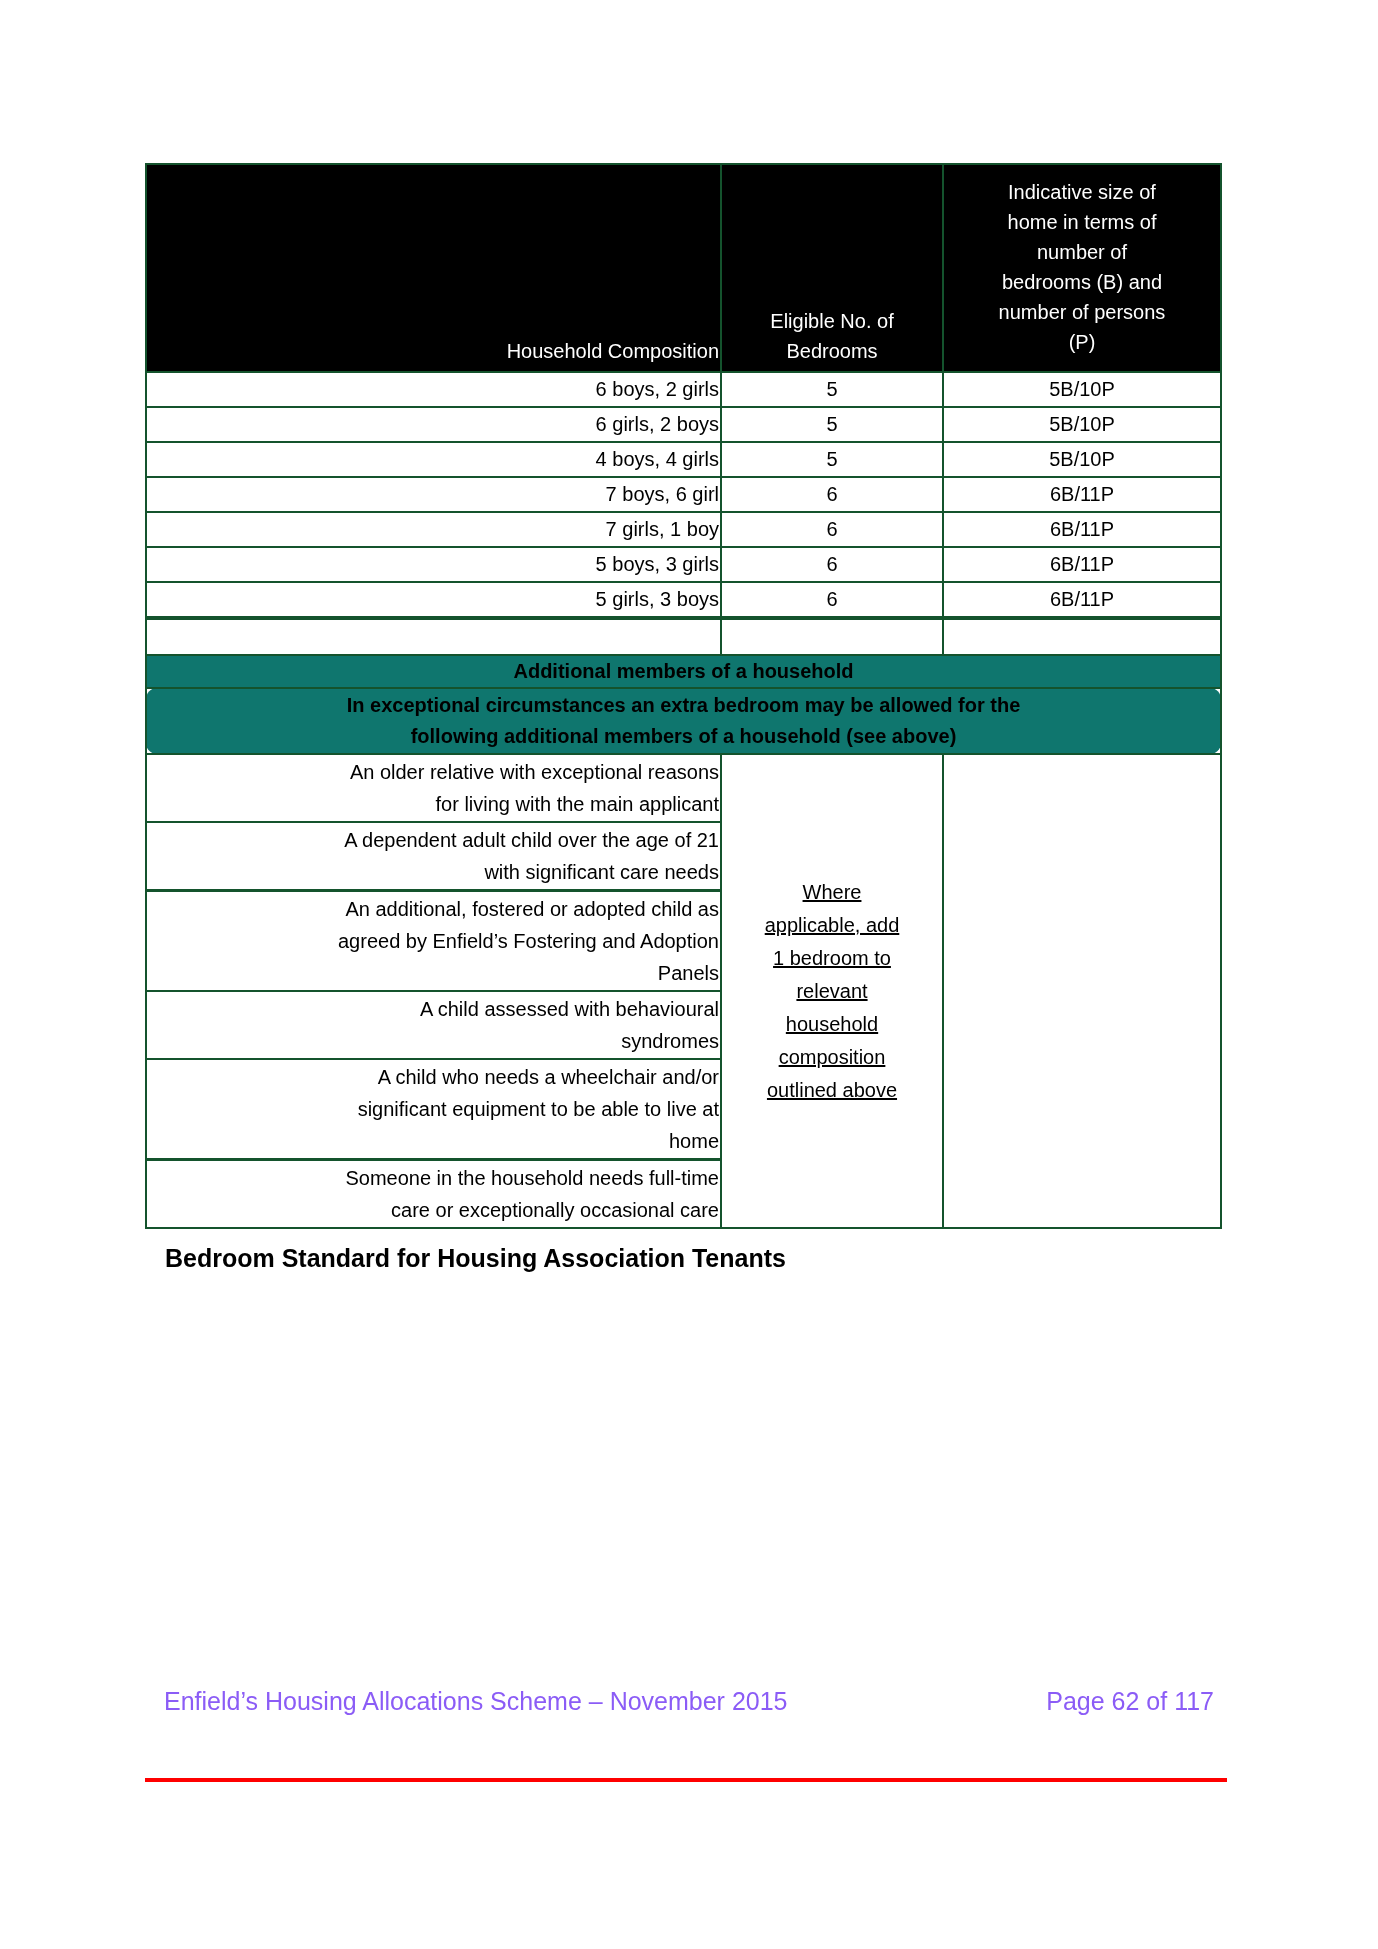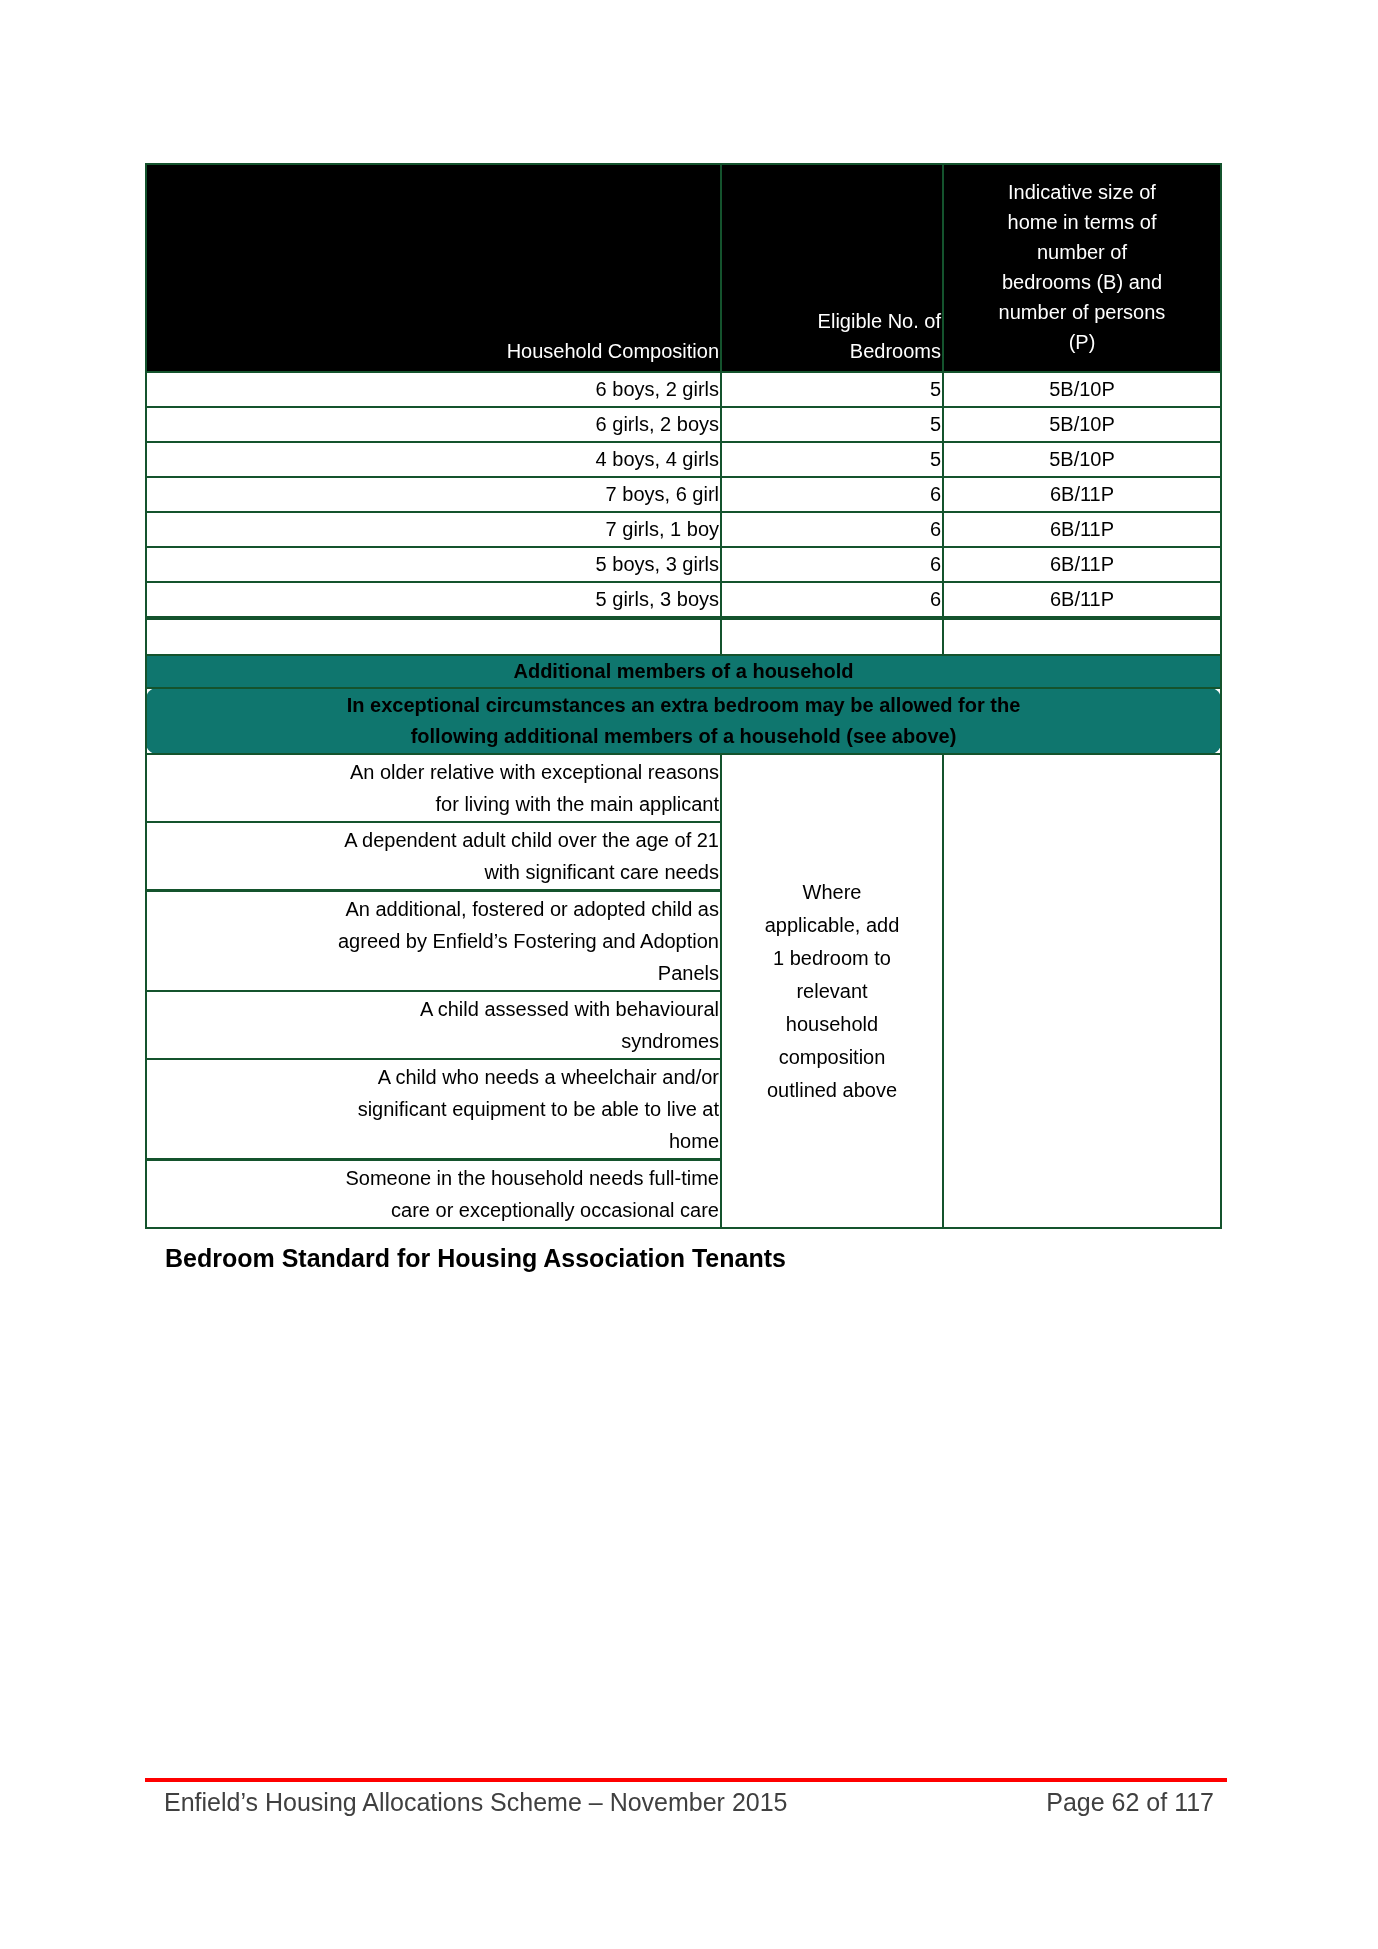--- a/index.html
+++ b/index.html
@@ -22,21 +22,21 @@
   table.main-table td{
     border:2px solid #14532d;
     font-size:20px;
     overflow:hidden;
     margin-top:13px;
   }
   col.c1{width:575px;}
   col.c2{width:222px;}
   col.c3{width:278px;}
   td.c1{text-align:right;padding-left:17px;}
-  td.c2{text-align:right;}
+  td.c2{text-align:center;}
   td.c3{text-align:center;}
   .pre{white-space:pre-line;}
   
   tr.head td{
     background:#000000;color:#FFFFFF;
     height:193px;line-height:30px;
   }
   tr.head td.c1{vertical-align:bottom;padding-bottom:5px;}
   tr.head td.c2{vertical-align:bottom;padding-bottom:5px;}
   tr.head td.c3{vertical-align:top;padding-top:12px;}
@@ -49,41 +49,41 @@
     background:#0f766e;font-weight:bold;text-align:center;
   }
   tr.band1 td{height:29px;line-height:29px;}
   tr.band2 td{height:62px;line-height:31px;vertical-align:middle;border-radius:11px;}
   
   tr.item-row td.item{line-height:32px;vertical-align:middle;}
   tr.item-row.h2 td.item{height:63px;}
   tr.item-row.h3 td.item{height:96px;}
   tr.thick-below td.item{border-bottom-width:3px;}
   td.merged{
-    text-align:center;vertical-align:middle;line-height:33px;
+    text-align:center;vertical-align:middle;line-height:33px;text-decoration:underline;
   }
   
   .section-heading{
     position:absolute;left:165px;top:1243px;
     font-size:25px;font-weight:bold;line-height:30px;
   }
   .body-paragraph{
     position:absolute;left:165px;top:1303px;
     font-size:24px;line-height:30px;
   }
   
   .footer-rule{
     position:absolute;left:145px;top:1778px;
     width:1082px;height:4px;background:#FF0000;
   }
   .footer-row{
-    position:absolute;left:145px;top:1787px;
+    position:absolute;left:145px;top:1686px;
     width:1082px;
     display:flex;justify-content:space-between;align-items:flex-start;
-    color:#404040;font-size:25px;line-height:30px;
+    color:#8b5cf6;font-size:25px;line-height:30px;
   }
   .footer-left{padding-left:19px;}
   .footer-right{padding-right:13px;}
 </style>
 </head>
 <body>
 
 <div class="page">
 
   <table class="main-table">

